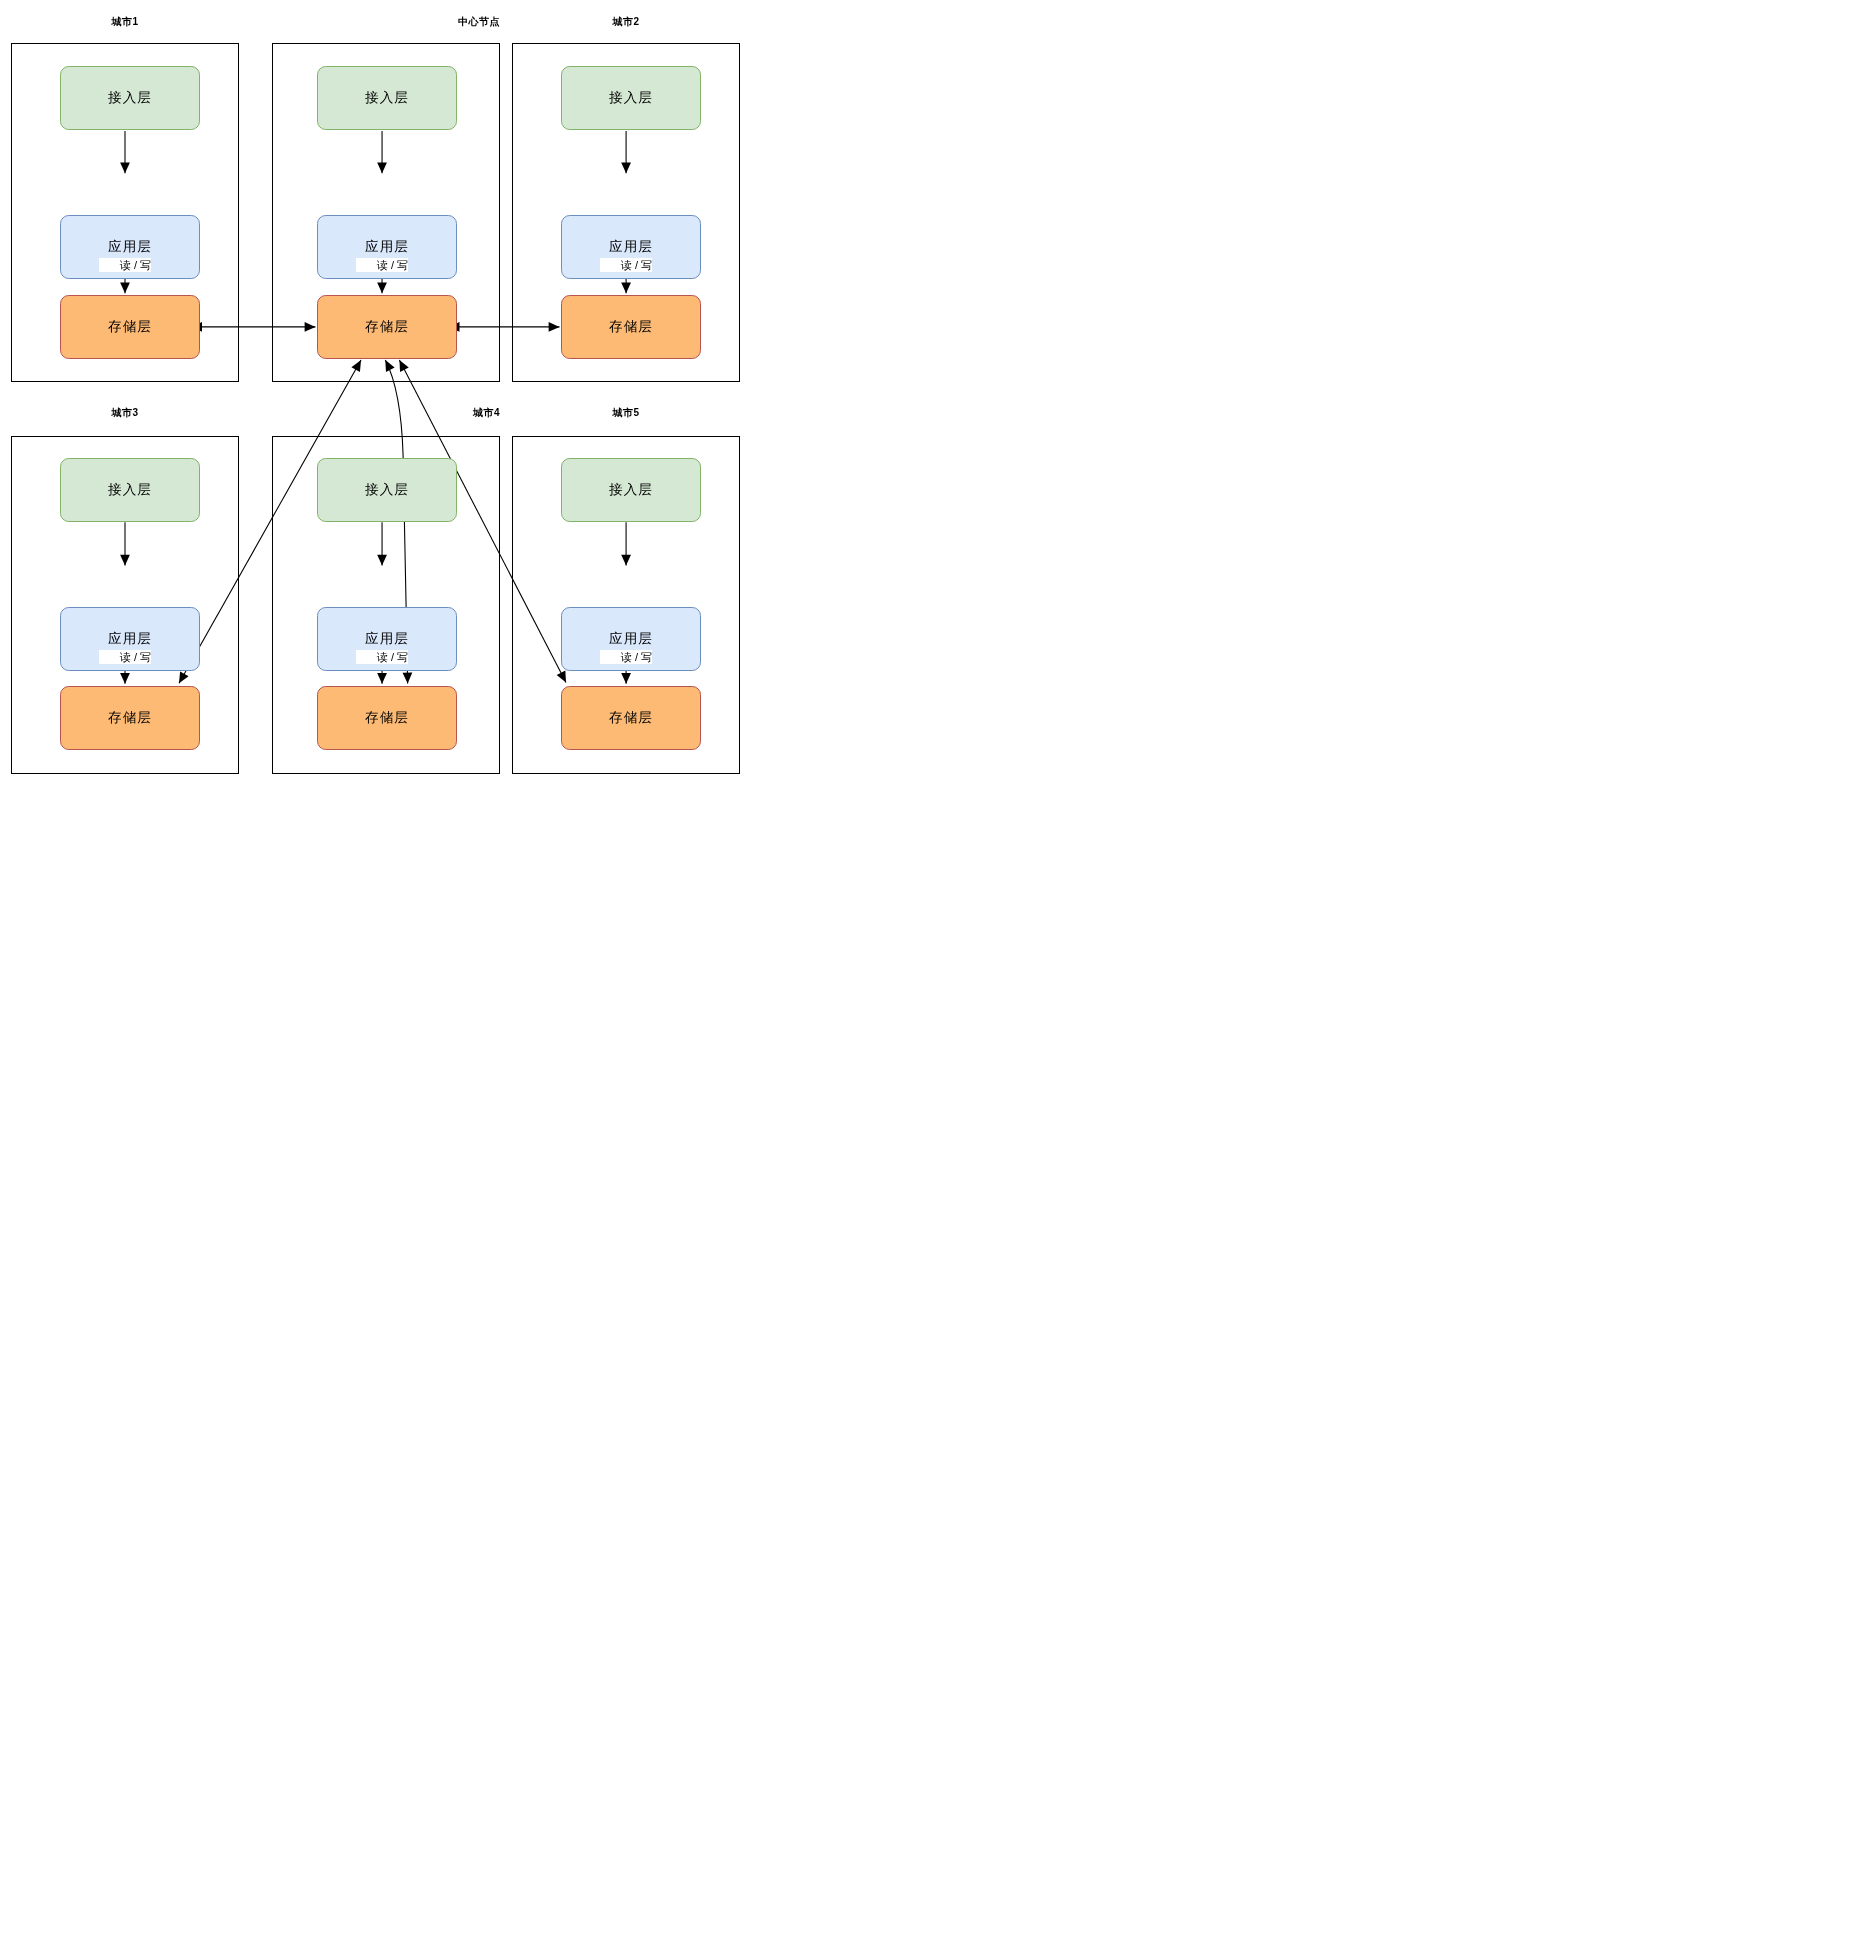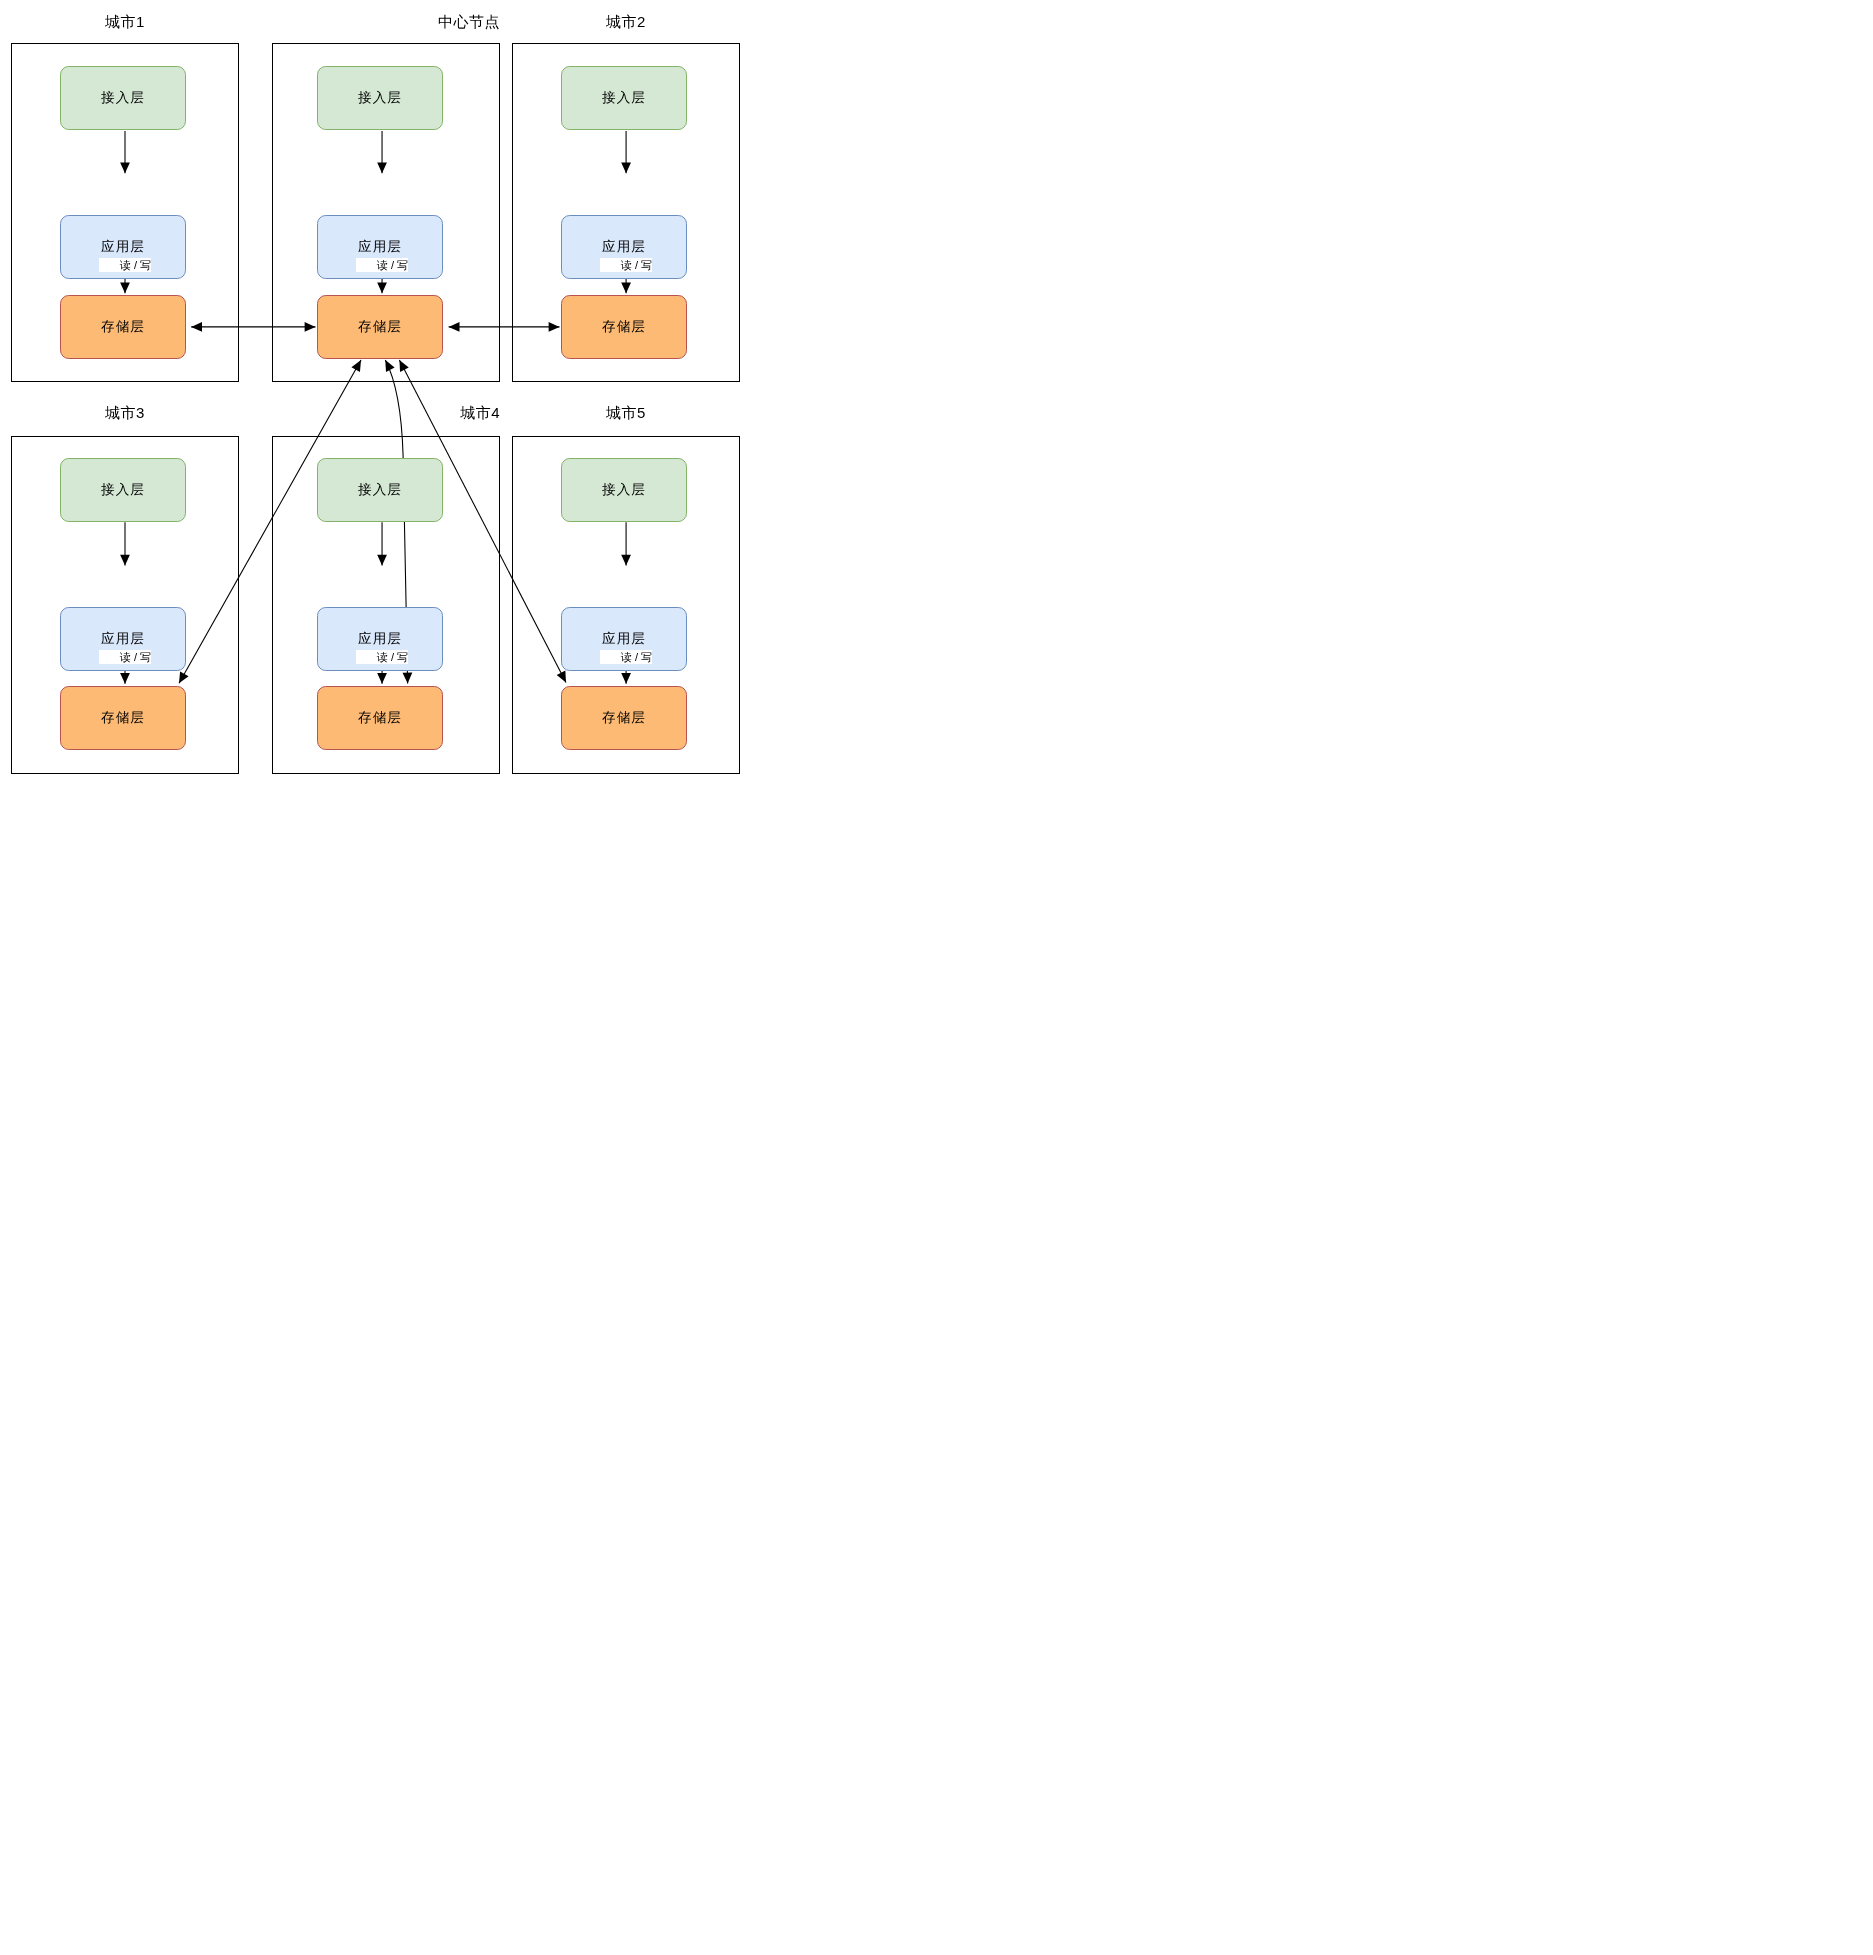--- a/index.html
+++ b/index.html
@@ -3,22 +3,22 @@
 <meta charset="utf-8">
 <style>
   html,body{margin:0;padding:0;background:#ffffff;}
   body{font-family:"Liberation Sans","DejaVu Sans",sans-serif;color:#000;}
   #canvas{position:relative;width:750px;height:782px;background:#ffffff;overflow:hidden;}
   #edges{position:absolute;left:0;top:0;width:750px;height:782px;z-index:1;}
   .outer{position:absolute;width:228px;box-sizing:border-box;border:1.1px solid #000;background:transparent;z-index:2;}
   .outer.top{top:43px;height:339px;}
   .outer.bottom{top:436px;height:338px;}
   .col-title{position:absolute;width:228px;height:18.4px;line-height:18.4px;text-align:center;
-             font-size:15px;font-weight:400;letter-spacing:0.5px;z-index:2;}
-  .node{position:absolute;width:126px;height:64px;box-sizing:border-box;border-radius:8.7px;
+             font-size:10px;font-weight:700;letter-spacing:0.5px;z-index:2;}
+  .node{position:absolute;width:140px;height:64px;box-sizing:border-box;border-radius:8.7px;
         display:flex;align-items:center;justify-content:center;font-size:13.6px;font-weight:500;
         letter-spacing:1.1px;z-index:3;}
   .node.access{background:#d5e8d4;border:1.1px solid #82b366;}
   .node.app{background:#dae8fc;border:1.1px solid #6c8ebf;margin-top:40px;}
   .node.storage{background:#fdba74;border:1.1px solid #b85450;}
   .rw{position:absolute;width:52px;height:14px;line-height:14px;text-align:right;font-size:11px;
       font-weight:500;background:#ffffff;z-index:4;}
   .c1{left:11px;}  .c2{left:272px;text-align:right;}  .c3{left:512px;}
   .nx1{left:60px;} .nx2{left:317px;} .nx3{left:561px;}
   .t-title{top:12.5px;} .b-title{top:404px;}

